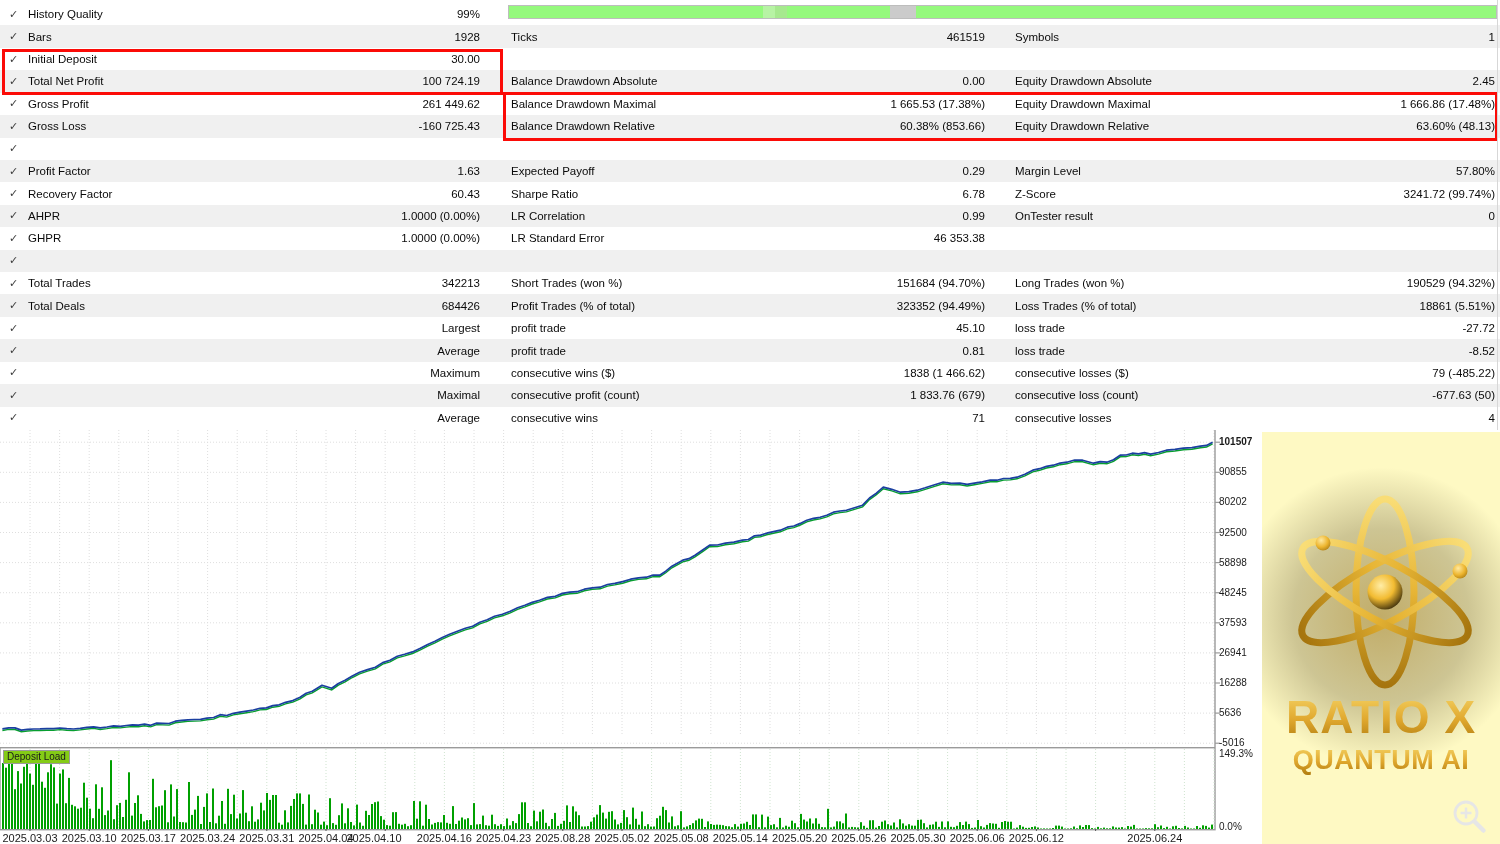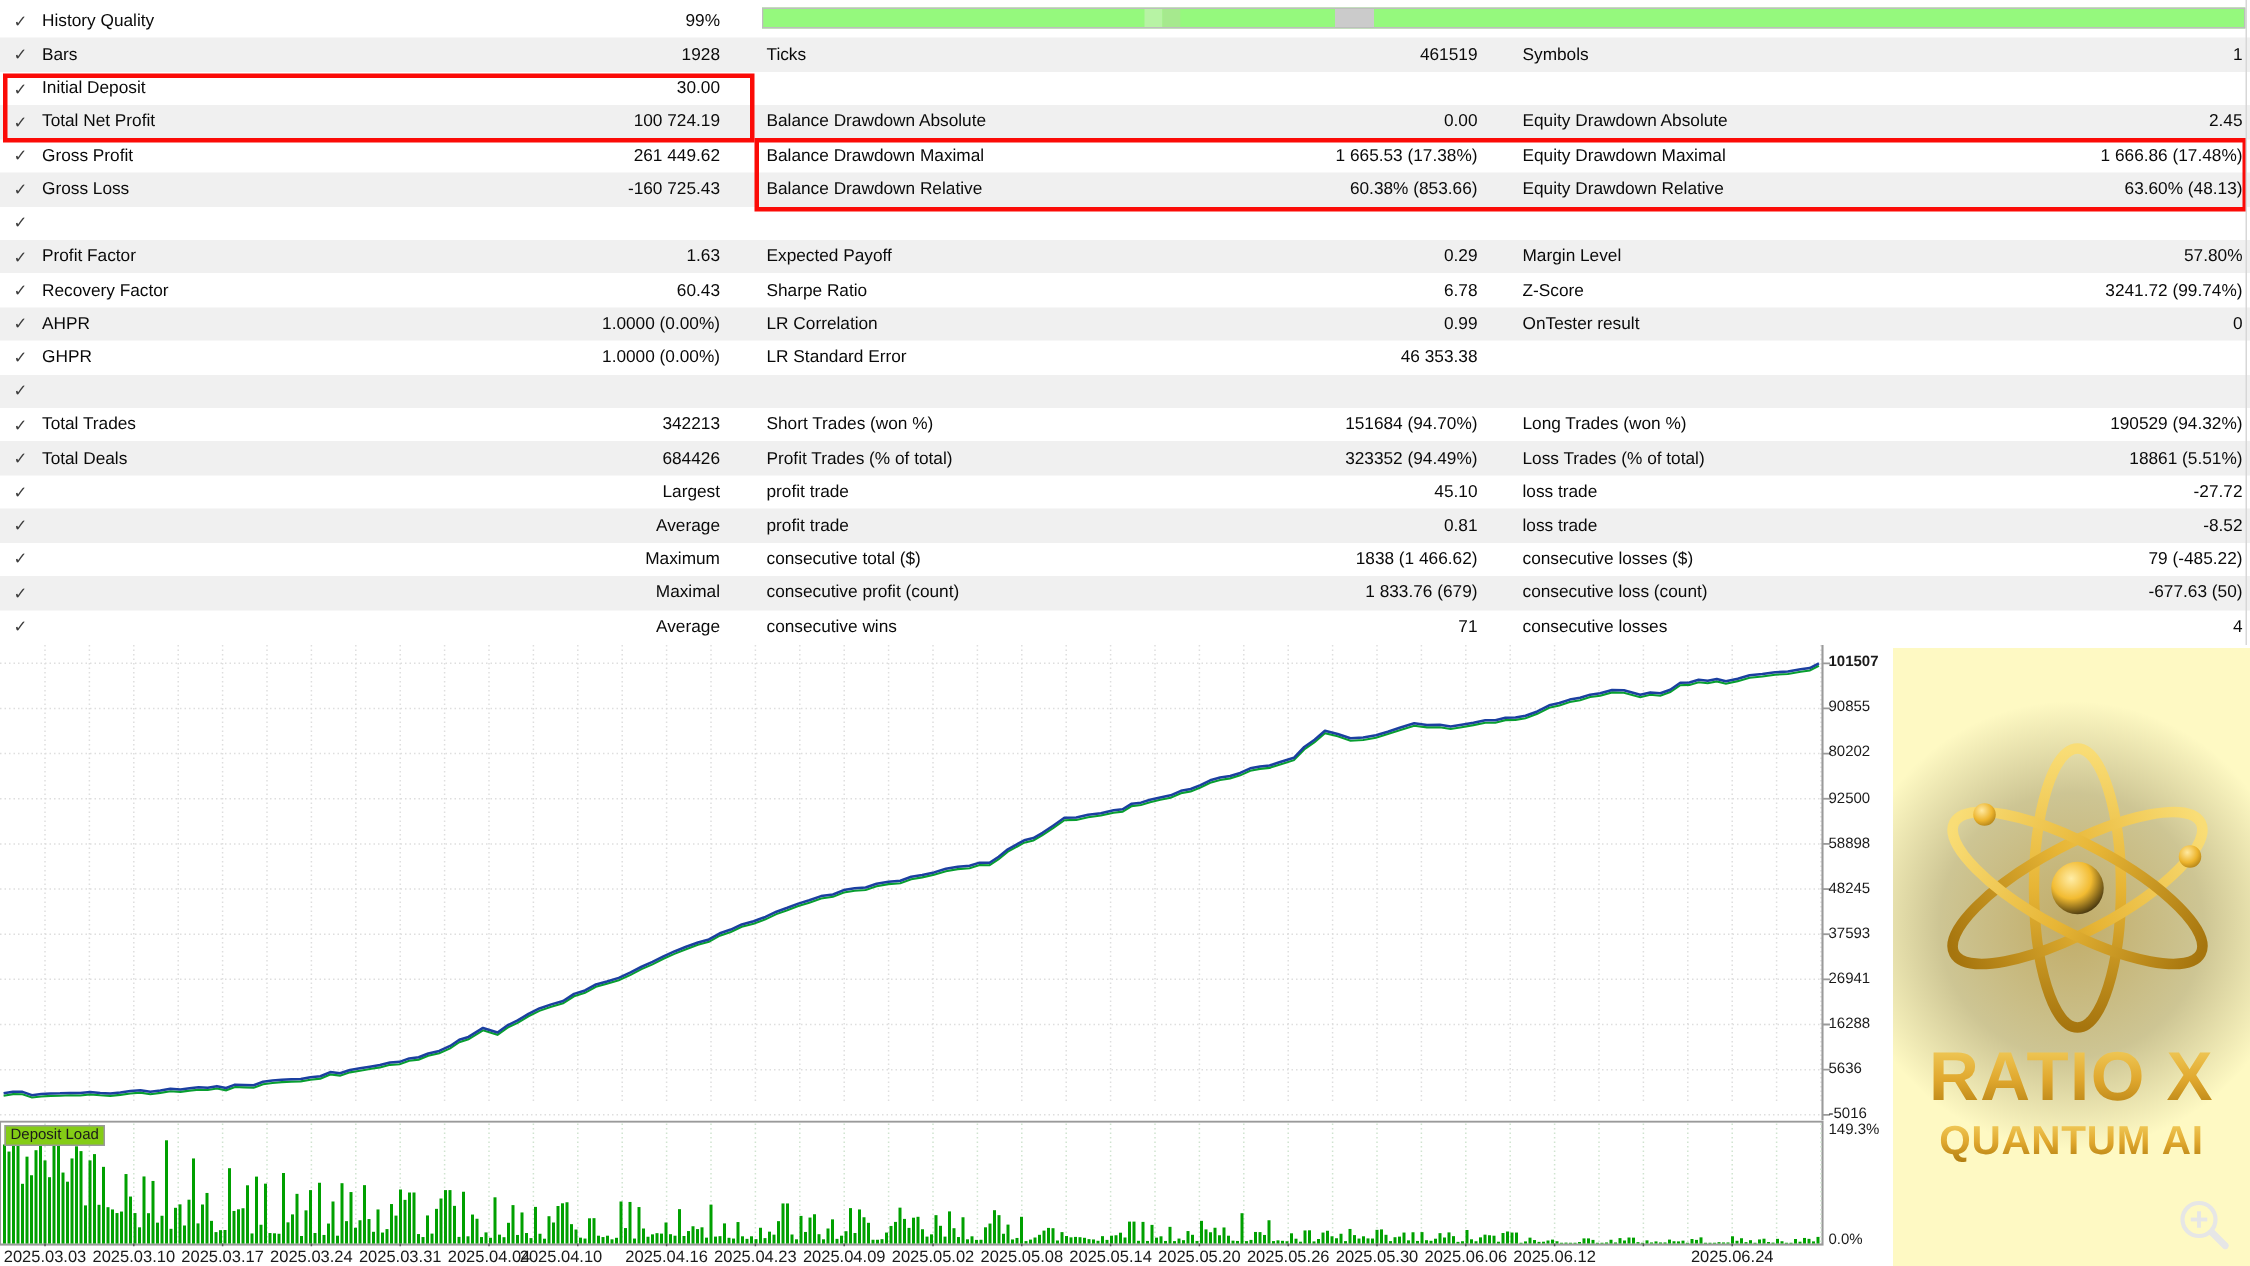--- a/index.html
+++ b/index.html
@@ -167,21 +167,21 @@
       <span class="cell check">✓</span>
       <span class="cell lv">Average</span>
       <span class="cell ml">profit trade</span>
       <span class="cell mv">0.81</span>
       <span class="cell rl">loss trade</span>
       <span class="cell rv">-8.52</span>
     </div>
     <div class="row" style="top: 361.72px;">
       <span class="cell check">✓</span>
       <span class="cell lv">Maximum</span>
-      <span class="cell ml">consecutive total ($)</span>
+      <span class="cell ml">consecutive wins ($)</span>
       <span class="cell mv">1838 (1 466.62)</span>
       <span class="cell rl">consecutive losses ($)</span>
       <span class="cell rv">79 (-485.22)</span>
     </div>
     <div class="row alt" style="top: 384.14px;">
       <span class="cell check">✓</span>
       <span class="cell lv">Maximal</span>
       <span class="cell ml">consecutive profit (count)</span>
       <span class="cell mv">1 833.76 (679)</span>
       <span class="cell rl">consecutive loss (count)</span>
@@ -771,21 +771,21 @@
 <div id="date-labels">
     <div class="date-label" style="left: 30px;">2025.03.03</div>
     <div class="date-label" style="left: 89.2px;">2025.03.10</div>
     <div class="date-label" style="left: 148.4px;">2025.03.17</div>
     <div class="date-label" style="left: 207.6px;">2025.03.24</div>
     <div class="date-label" style="left: 266.8px;">2025.03.31</div>
     <div class="date-label" style="left: 326px; text-align: right;">2025.04.04</div>
     <div class="date-label" style="left: 374px;">2025.04.10</div>
     <div class="date-label" style="left: 444.4px;">2025.04.16</div>
     <div class="date-label" style="left: 503.6px;">2025.04.23</div>
-    <div class="date-label" style="left: 562.8px;">2025.04.09</div>
+    <div class="date-label" style="left: 562.8px;">2025.08.28</div>
     <div class="date-label" style="left: 622px;">2025.05.02</div>
     <div class="date-label" style="left: 681.2px;">2025.05.08</div>
     <div class="date-label" style="left: 740.4px;">2025.05.14</div>
     <div class="date-label" style="left: 799.6px;">2025.05.20</div>
     <div class="date-label" style="left: 858.8px;">2025.05.26</div>
     <div class="date-label" style="left: 918px;">2025.05.30</div>
     <div class="date-label" style="left: 977.2px;">2025.06.06</div>
     <div class="date-label" style="left: 1036.4px;">2025.06.12</div>
     <div class="date-label" style="left: 1095.6px; margin-top: 16px;">2025.06.18</div>
     <div class="date-label" style="left: 1154.8px;">2025.06.24</div>

